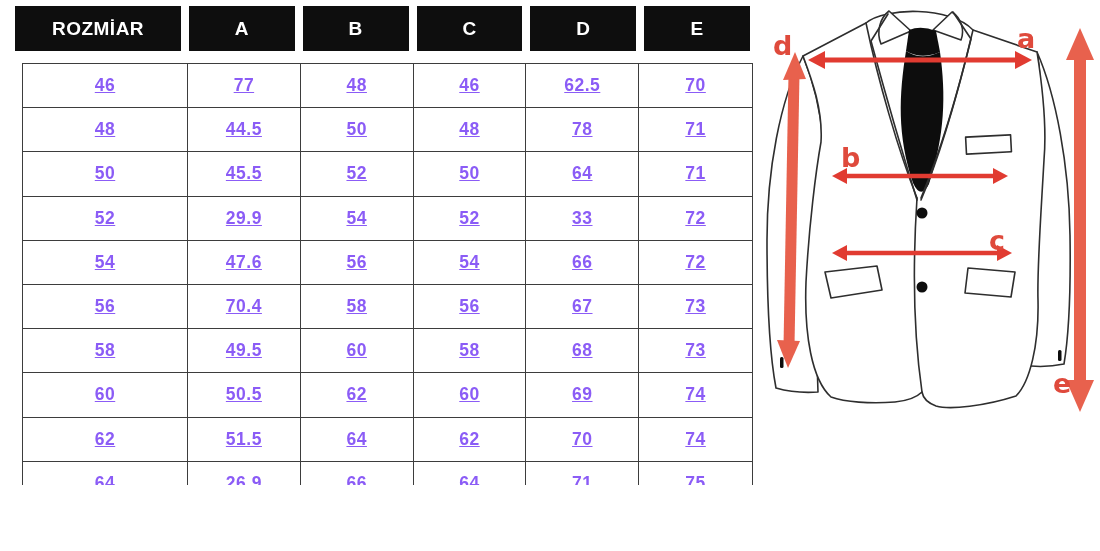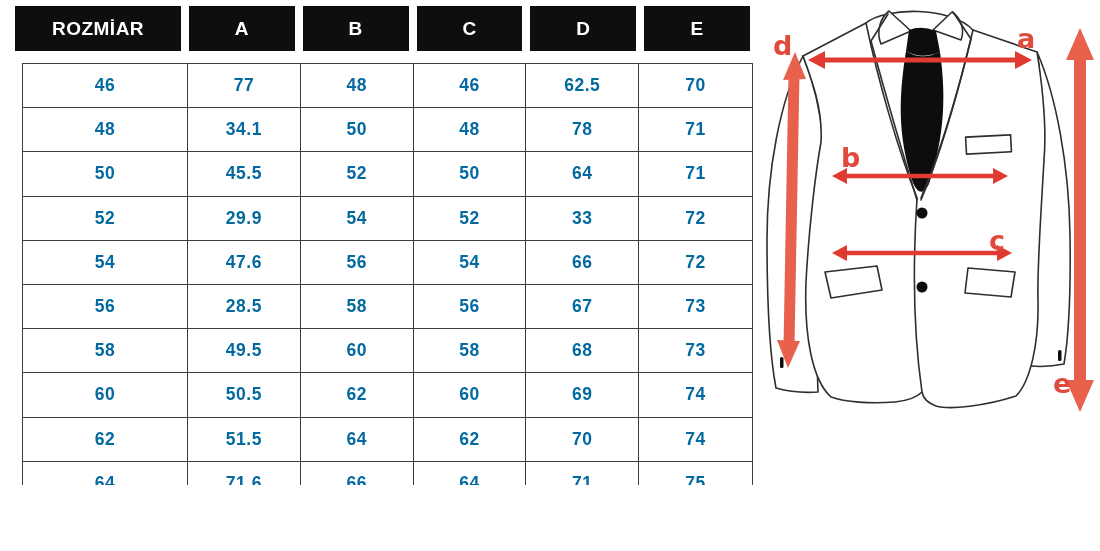--- a/index.html
+++ b/index.html
@@ -18,22 +18,22 @@
     font-weight:700;font-size:19px;letter-spacing:.5px;
   }
   .tbody{
     position:absolute;top:63px;left:22px;width:729px;
     display:grid;grid-template-columns:165px repeat(5,1fr);grid-auto-rows:44.2px;
     border:1.5px solid #3d3d3d;background:#ffffff;
   }
   .trow{display:contents;}
   .tcell{
     display:flex;align-items:center;justify-content:center;
-    font-weight:700;font-size:17.5px;color:#0369a1;letter-spacing:.5px;
-    border-right:1.4px solid #3d3d3d;border-bottom:1.4px solid #3d3d3d;
+    font-weight:700;font-size:17.5px;color:#8b5cf6;letter-spacing:.5px;
+    border-right:1.4px solid #3d3d3d;border-bottom:1.4px solid #3d3d3d;text-decoration:underline;
   }
   .tcell:nth-child(6n){border-right:none;}
   .trow:last-child .tcell{border-bottom:none;}
   
   .jacket{position:absolute;top:0;left:750px;width:350px;height:551px;}
   .outline{fill:#ffffff;stroke:#2e2e2e;stroke-width:1.6;stroke-linejoin:round;}
   .lineonly{fill:none;stroke:#2e2e2e;stroke-width:1.6;stroke-linecap:round;}
   .dark{fill:#0d0d0d;stroke:none;}
   .thin-arrow{stroke:#e13b31;}
   .thin-head{fill:#e13b31;}
@@ -50,29 +50,29 @@
     <div class="thead" id="thead">
         <div class="hcell">ROZMİAR</div>
         <div class="hcell">A</div>
         <div class="hcell">B</div>
         <div class="hcell">C</div>
         <div class="hcell">D</div>
         <div class="hcell">E</div>
       </div>
     <div class="tbody" id="tbody">
         <div class="trow"><div class="tcell">46</div><div class="tcell">77</div><div class="tcell">48</div><div class="tcell">46</div><div class="tcell">62.5</div><div class="tcell">70</div></div>
-        <div class="trow"><div class="tcell">48</div><div class="tcell">34.1</div><div class="tcell">50</div><div class="tcell">48</div><div class="tcell">78</div><div class="tcell">71</div></div>
+        <div class="trow"><div class="tcell">48</div><div class="tcell">44.5</div><div class="tcell">50</div><div class="tcell">48</div><div class="tcell">78</div><div class="tcell">71</div></div>
         <div class="trow"><div class="tcell">50</div><div class="tcell">45.5</div><div class="tcell">52</div><div class="tcell">50</div><div class="tcell">64</div><div class="tcell">71</div></div>
         <div class="trow"><div class="tcell">52</div><div class="tcell">29.9</div><div class="tcell">54</div><div class="tcell">52</div><div class="tcell">33</div><div class="tcell">72</div></div>
         <div class="trow"><div class="tcell">54</div><div class="tcell">47.6</div><div class="tcell">56</div><div class="tcell">54</div><div class="tcell">66</div><div class="tcell">72</div></div>
-        <div class="trow"><div class="tcell">56</div><div class="tcell">28.5</div><div class="tcell">58</div><div class="tcell">56</div><div class="tcell">67</div><div class="tcell">73</div></div>
+        <div class="trow"><div class="tcell">56</div><div class="tcell">70.4</div><div class="tcell">58</div><div class="tcell">56</div><div class="tcell">67</div><div class="tcell">73</div></div>
         <div class="trow"><div class="tcell">58</div><div class="tcell">49.5</div><div class="tcell">60</div><div class="tcell">58</div><div class="tcell">68</div><div class="tcell">73</div></div>
         <div class="trow"><div class="tcell">60</div><div class="tcell">50.5</div><div class="tcell">62</div><div class="tcell">60</div><div class="tcell">69</div><div class="tcell">74</div></div>
         <div class="trow"><div class="tcell">62</div><div class="tcell">51.5</div><div class="tcell">64</div><div class="tcell">62</div><div class="tcell">70</div><div class="tcell">74</div></div>
-        <div class="trow"><div class="tcell">64</div><div class="tcell">71.6</div><div class="tcell">66</div><div class="tcell">64</div><div class="tcell">71</div><div class="tcell">75</div></div>
+        <div class="trow"><div class="tcell">64</div><div class="tcell">26.9</div><div class="tcell">66</div><div class="tcell">64</div><div class="tcell">71</div><div class="tcell">75</div></div>
       </div>
   </div>
 
   <svg class="jacket" viewBox="750 0 350 551">
 
     <path class="outline" d="M 803,56 C 780,100 767,170 767,240 C 767,310 771,362 776,388 C 790,392 804,393 818,392 C 815,320 814,215 823,140 C 820,105 812,78 803,56 Z"></path>
     <path class="outline" d="M 1037,52 C 1056,95 1069,165 1070,235 C 1071,300 1068,340 1064,364 C 1050,367 1035,367 1021,365 C 1024,310 1027,215 1041,135 C 1042,100 1041,75 1037,52 Z"></path>
     <rect class="dark" x="780" y="357" width="3.5" height="11" rx="1.5"></rect>
     <rect class="dark" x="1058" y="350" width="3.5" height="11" rx="1.5"></rect>
 

